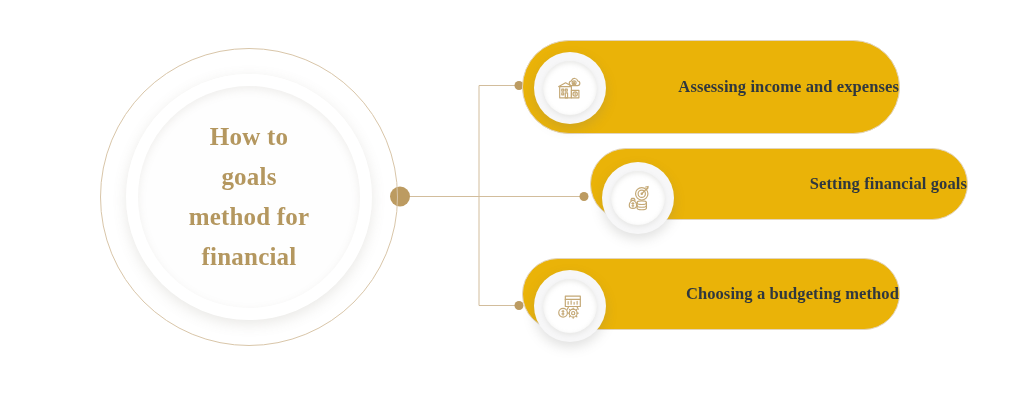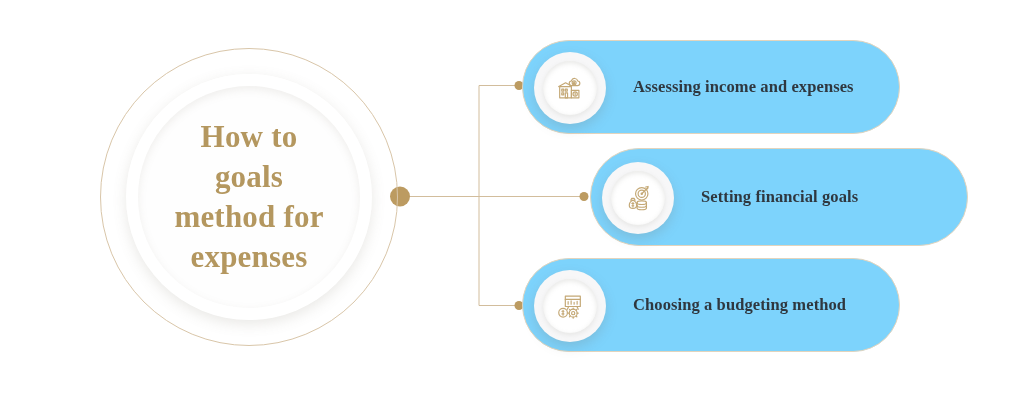--- a/index.html
+++ b/index.html
@@ -59,21 +59,21 @@
                 0 1px 3px rgba(255,255,255,0.8);
     box-sizing: border-box;
     display: flex;
     align-items: center;
     justify-content: center;
   }
   .center-title {
     color: #b4975f;
     font-family: "Liberation Serif", "DejaVu Serif", serif;
     font-weight: bold;
-    font-size: 31px;
+    font-size: 25px;
     line-height: 40px;
     text-align: center;
     letter-spacing: 0.2px;
     width: 200px;
     user-select: none;
   }
 
   
   .connector-svg {
     position: absolute;
@@ -82,24 +82,25 @@
     width: 1024px;
     height: 393px;
     pointer-events: none;
   }
 
   
   .pill {
     position: absolute;
     border: 1px solid #e2d4bd;
     border-radius: 999px;
-    background: #7dd3fc;
-    box-sizing: border-box;
-    display: flex;
-    align-items: center;
+    background: #eab308;
+    box-sizing: border-box;
+    display: flex;
+    align-items: center;
+    justify-content: flex-end;
   }
   .pill-badge {
     position: absolute;
     width: 72px;
     height: 72px;
     border-radius: 50%;
     background: #f7f7f8;
     box-shadow: 0 5px 12px rgba(120,118,115,0.22);
     display: flex;
     align-items: center;
@@ -157,21 +158,21 @@
   </svg>
 
   <div class="center-node">
     <div class="center-ring-outer"></div>
     <div class="center-ring-mid"></div>
     <div class="center-ring-inner">
       <div class="center-title">
         <span>How to</span><br>
         <span>goals</span><br>
         <span>method for</span><br>
-        <span>expenses</span>
+        <span>financial</span>
       </div>
     </div>
   </div>
 
   <div class="pill" style="left:522px; top:40px; width:378px; height:94px;">
     <div class="pill-badge" style="left:11px; top:11px;">
       <div class="pill-badge-inner">
         <svg class="pill-icon" viewBox="0 0 32 32" fill="none" stroke="#c4a875" stroke-width="1.25" stroke-linecap="round" stroke-linejoin="round">
 
           <path d="M17.5 8.2c.6-1.6 2.2-2.6 3.9-2.3 1.4.2 2.5 1.3 2.8 2.6 1.3.1 2.3 1.2 2.3 2.5 0 1.4-1.1 2.5-2.5 2.5h-6.3c-1.4 0-2.5-1.1-2.5-2.5 0-1.3 1-2.4 2.3-2.5z"></path>
@@ -189,21 +190,21 @@
 
           <path d="M17.5 18.5h8v8h-8z"></path>
           <circle cx="21.5" cy="22.5" r="2.3"></circle>
           <path d="M21.5 21.2v2.6"></path>
         </svg>
       </div>
     </div>
     <div class="pill-label" style="margin-left:110px;">Assessing income and expenses</div>
   </div>
 
-  <div class="pill" style="left:590px; top:148px; width:378px; height:98px;">
+  <div class="pill" style="left:590px; top:148px; width:378px; height:72px;">
     <div class="pill-badge" style="left:11px; top:13px;">
       <div class="pill-badge-inner">
         <svg class="pill-icon" viewBox="0 0 32 32" fill="none" stroke="#c4a875" stroke-width="1.25" stroke-linecap="round" stroke-linejoin="round">
 
           <circle cx="20" cy="11.5" r="6.6"></circle>
           <circle cx="20" cy="11.5" r="3.9"></circle>
           <circle cx="20" cy="11.5" r="1.3" fill="#c4a875" stroke="none"></circle>
 
           <path d="M20 11.5l6.4-6.4"></path>
           <path d="M24.2 4.3l2.6-.6-.6 2.6"></path>
@@ -214,21 +215,21 @@
 
           <path d="M8.3 18.4h4.6l-.9-2h-2.8z"></path>
           <path d="M10.6 18.4c-2.3.9-3.9 3-3.9 5.3 0 2 1.8 3.4 3.9 3.4s3.9-1.4 3.9-3.4c0-2.3-1.6-4.4-3.9-5.3z"></path>
           <path d="M10.6 21v4.6M9.5 21.8h2M9.5 24.3h2"></path>
         </svg>
       </div>
     </div>
     <div class="pill-label" style="margin-left:110px;">Setting financial goals</div>
   </div>
 
-  <div class="pill" style="left:522px; top:258px; width:378px; height:94px;">
+  <div class="pill" style="left:522px; top:258px; width:378px; height:72px;">
     <div class="pill-badge" style="left:11px; top:11px;">
       <div class="pill-badge-inner">
         <svg class="pill-icon" viewBox="0 0 32 32" fill="none" stroke="#c4a875" stroke-width="1.25" stroke-linecap="round" stroke-linejoin="round">
 
           <path d="M11 5.5h16v11H11z"></path>
           <path d="M11 9h16"></path>
 
           <path d="M14 14v-2.6M17.2 14v-3.6M20.4 14v-1.8M23.6 14v-3"></path>
 
           <path d="M14.6 16.5l-1.4 3M23.4 16.5l1.4 3"></path>

